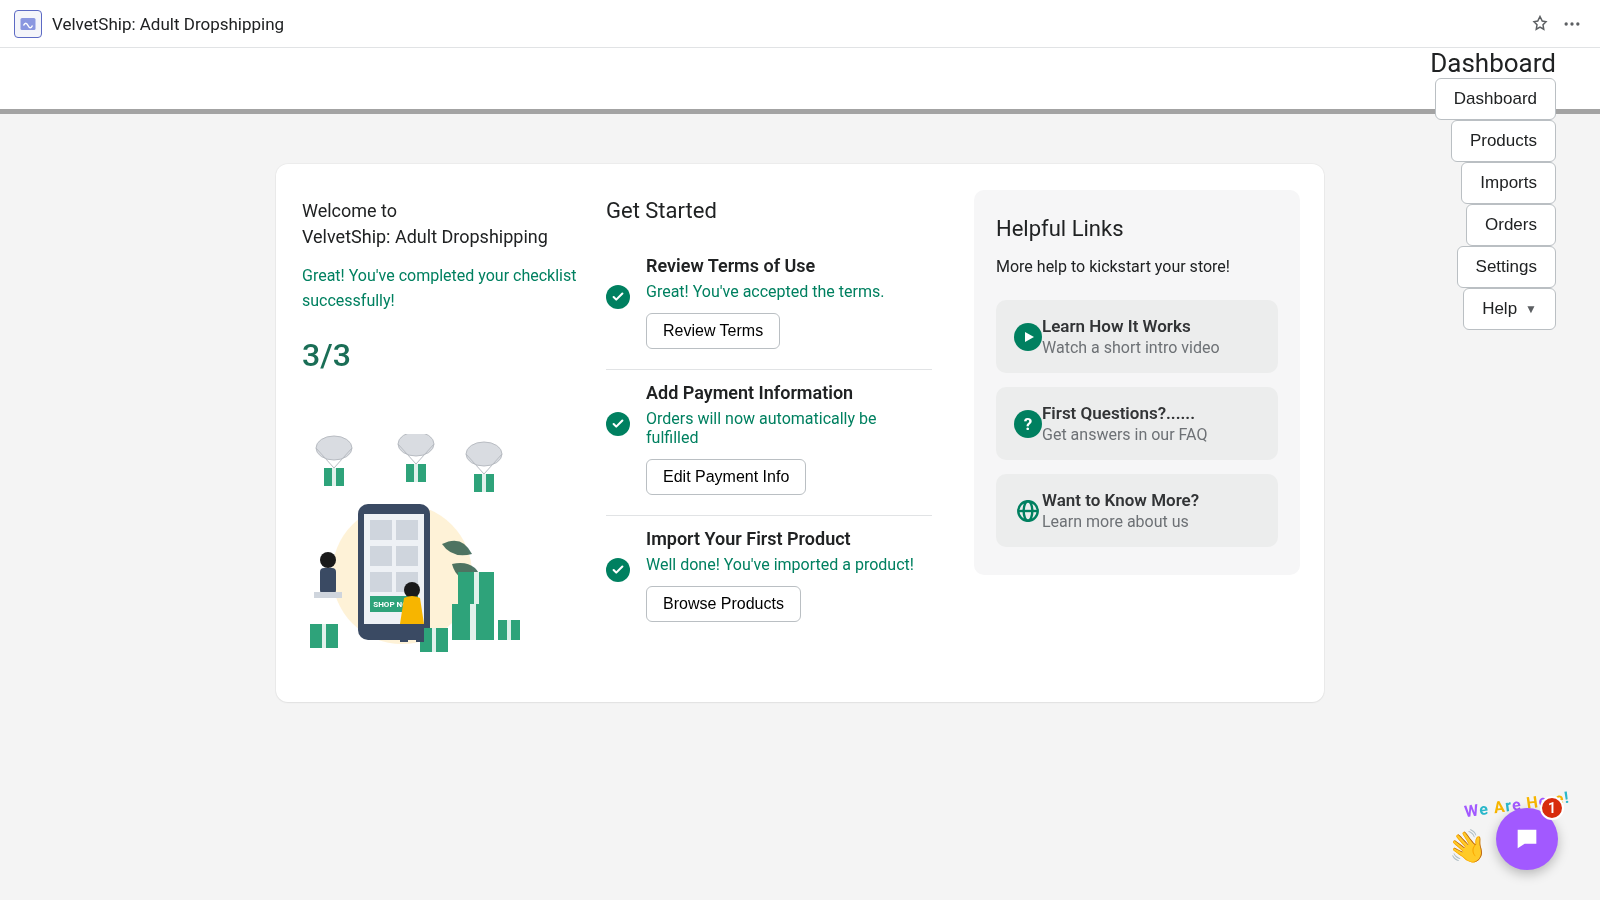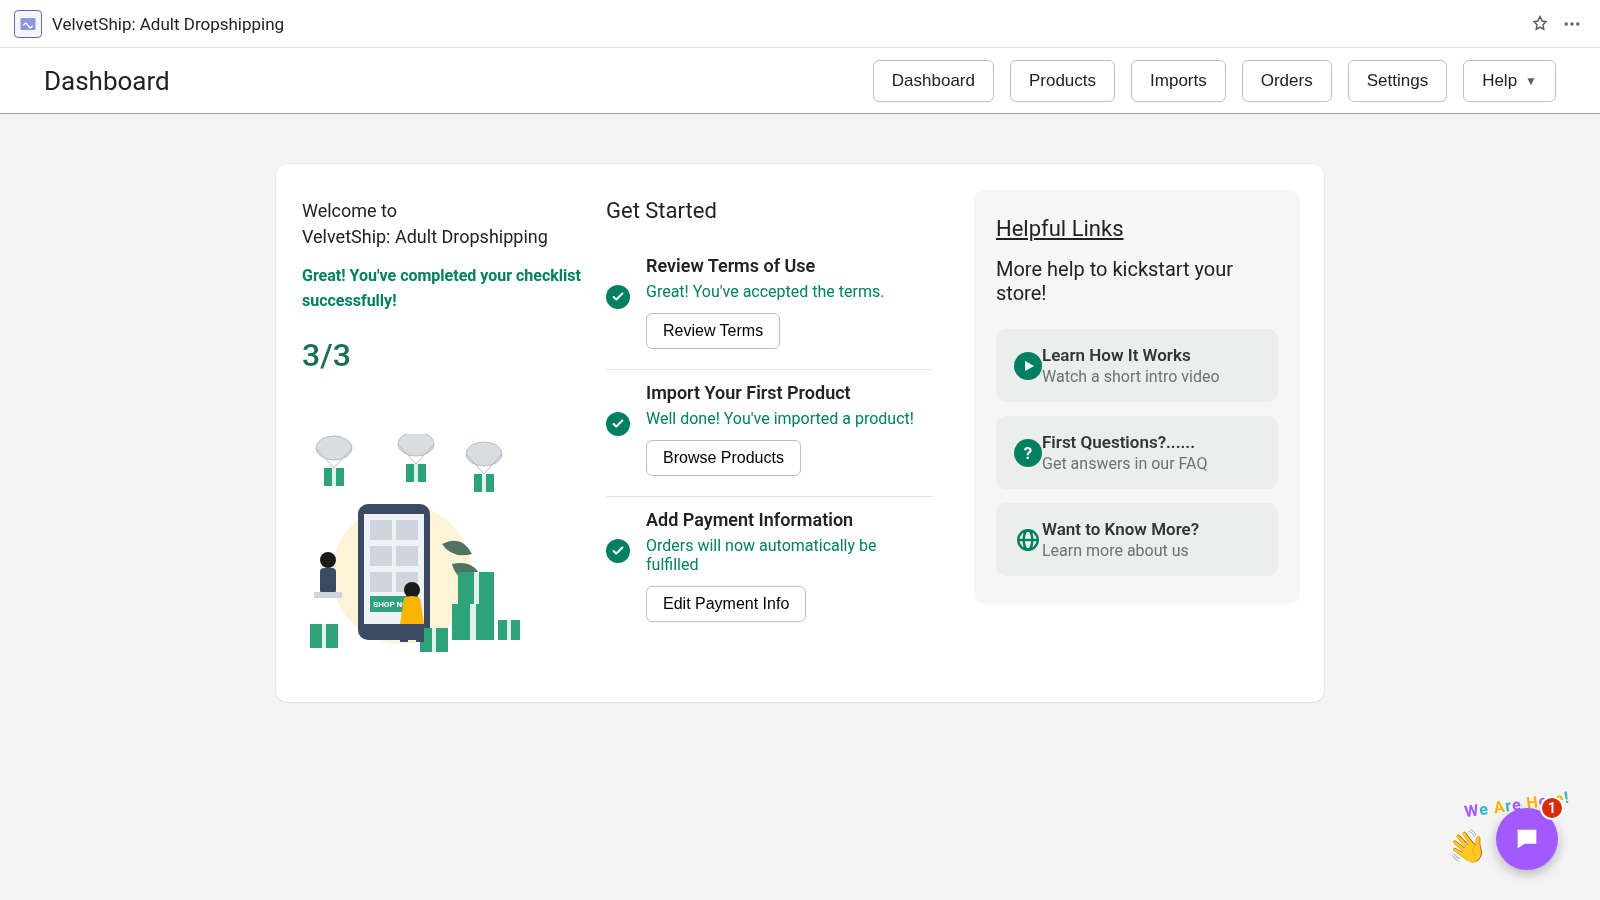--- a/index.html
+++ b/index.html
@@ -33,24 +33,25 @@
 .topbar .app-icon svg{width:18px;height:18px;}
 .topbar .app-title { font-size: 17px; color:#202223; font-weight:400;}
 .topbar .spacer { flex:1; }
 .topbar .top-ico { width:28px;height:28px;display:flex;align-items:center;justify-content:center;color:#5c5f62;cursor:pointer;}
 .topbar .top-ico + .top-ico{margin-left:4px;}
 
 
 .navbar {
   height: 66px;
   background:#fff;
-  border-bottom:1px solid #a3a3a3;
+  border-bottom:5px solid #a3a3a3;
   display:flex;
-  align-items:center;
+  align-items:flex-end;
   padding: 0 44px;
+  flex-direction: column;
 }
 .navbar .page-title { font-size:26px; font-weight:400; color:#202223;}
 .navbar .spacer{flex:1;}
 .navbar .nav-btn{
   border:1px solid #babfc3;
   background:#fff;
   border-radius:6px;
   padding: 10px 18px;
   font-size:17px;
   color:#202223;
@@ -65,21 +66,21 @@
 .card{
   width: 1048px;
   background:#fff;
   border-radius:12px;
   box-shadow:0 1px 2px rgba(0,0,0,.05),0 0 0 1px rgba(0,0,0,.03);
   padding: 26px 0 34px 0;
   display:flex;
 }
 .col-welcome{width: 330px; padding: 8px 20px 0 26px;}
 .col-welcome h2{font-size:18px; font-weight:400; line-height:1.45; color:#202223; margin-bottom:14px;}
-.col-welcome .success-msg{color:#008060; font-size:16px; line-height:1.55; margin-bottom:22px;font-weight:bold;}
+.col-welcome .success-msg{color:#008060; font-size:16px; line-height:1.55; margin-bottom:22px;}
 .col-welcome .counter{font-size:32px; font-weight:500; color:#1a6e56;}
 .illus{margin-top:60px;}
 
 .col-steps{width: 348px; padding: 8px 22px 0 0;}
 .col-steps h2{font-size:22px; font-weight:400; margin-bottom:20px;}
 .step{display:flex; gap:16px; padding: 12px 0 20px 0; border-bottom:1px solid #e1e3e5;}
 .step:last-child{border-bottom:none;}
 .step .check{
   width:24px;height:24px;border-radius:50%;background:#008060;
   display:flex;align-items:center;justify-content:center;flex-shrink:0;margin-top:30px;
@@ -97,22 +98,22 @@
   background:#fff;
   cursor:pointer;
 }
 
 .col-links{width: 370px; padding: 0 24px 0 20px;}
 .links-card{
   background:#f6f6f7;
   border-radius:10px;
   padding: 26px 22px 28px 22px;
 }
-.links-card h2{font-size:22px; font-weight:400; margin-bottom:16px;text-decoration:underline;}
-.links-card .sub{font-size:20px; color:#202223; margin-bottom:24px;}
+.links-card h2{font-size:22px; font-weight:400; margin-bottom:16px;}
+.links-card .sub{font-size:16px; color:#202223; margin-bottom:24px;}
 .link-item{
   background:#eceded;
   border-radius:10px;
   padding:16px 18px;
   display:flex;align-items:center;
   margin-bottom:14px;
   cursor:pointer;
 }
 .link-item:last-child{margin-bottom:0;}
 .link-item .li-icon{
@@ -320,36 +321,36 @@
         </div>
       </div>
 
       <div class="step">
         <div class="check">
           <svg viewBox="0 0 16 16">
               <path d="M3 8 l3 3 l7 -7" stroke="#fff" stroke-width="2.4" fill="none" stroke-linecap="round" stroke-linejoin="round"></path>
             </svg>
         </div>
         <div class="body">
-          <div class="title">Import Your First Product</div>
-          <div class="msg">Well done! You've imported a product!</div>
-          <button class="btn">Browse Products</button>
+          <div class="title">Add Payment Information</div>
+          <div class="msg">Orders will now automatically be fulfilled</div>
+          <button class="btn">Edit Payment Info</button>
         </div>
       </div>
 
       <div class="step">
         <div class="check">
           <svg viewBox="0 0 16 16">
               <path d="M3 8 l3 3 l7 -7" stroke="#fff" stroke-width="2.4" fill="none" stroke-linecap="round" stroke-linejoin="round"></path>
             </svg>
         </div>
         <div class="body">
-          <div class="title">Add Payment Information</div>
-          <div class="msg">Orders will now automatically be fulfilled</div>
-          <button class="btn">Edit Payment Info</button>
+          <div class="title">Import Your First Product</div>
+          <div class="msg">Well done! You've imported a product!</div>
+          <button class="btn">Browse Products</button>
         </div>
       </div>
     </div>
 
     <div class="col-links">
       <div class="links-card">
         <h2>Helpful Links</h2>
         <div class="sub">More help to kickstart your store!</div>
 
         <div class="link-item">

